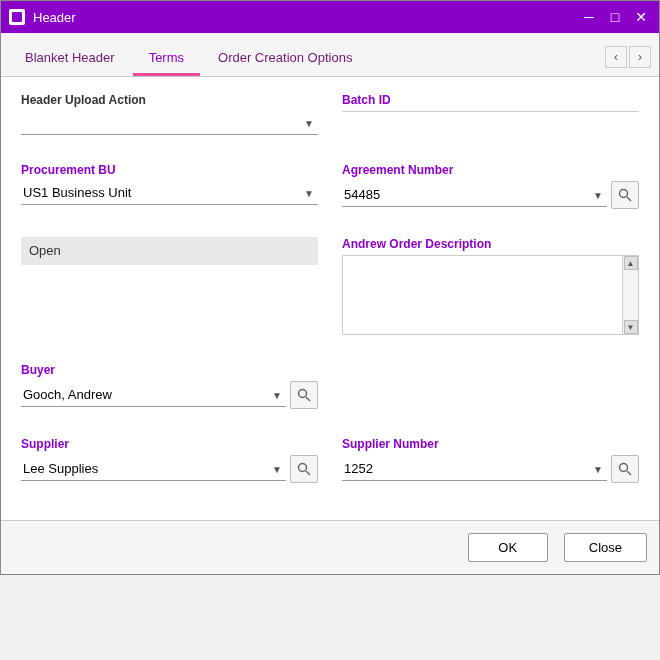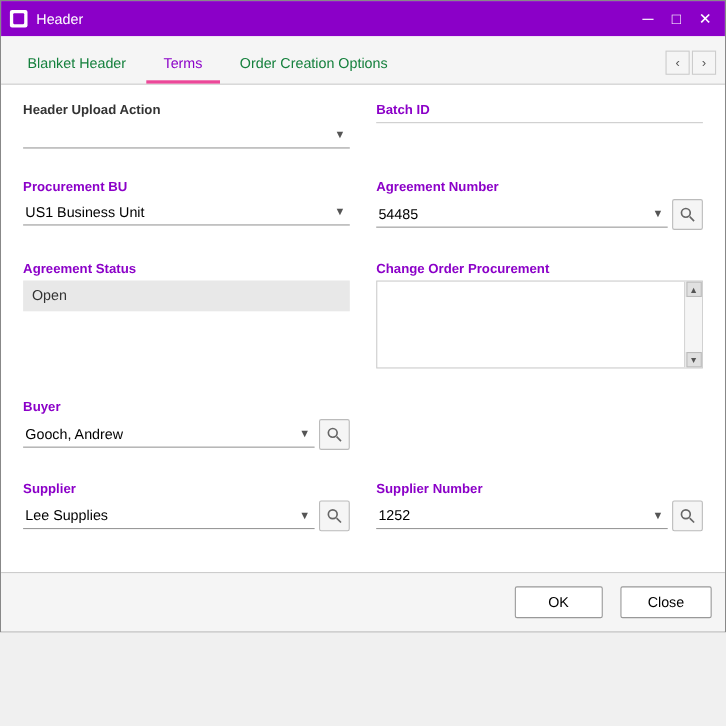--- a/index.html
+++ b/index.html
@@ -66,21 +66,21 @@
       border-bottom: 1px solid #ccc;
       padding: 0 8px;
       height: 44px;
       flex-shrink: 0;
       position: relative;
     }
     .tab {
       padding: 8px 16px;
       cursor: pointer;
       font-size: 13px;
-      color: #15803d;
+      color: #701a75;
       border-bottom: 3px solid transparent;
       margin-right: 2px;
       white-space: nowrap;
     }
     .tab.active {
       color: #8b00c8;
       border-bottom: 3px solid #ec4899;
       font-weight: 500;
     }
     .tab-nav {
@@ -342,26 +342,25 @@
           <button class="search-btn">
             <svg width="14" height="14" viewBox="0 0 14 14">
               <circle cx="5.5" cy="5.5" r="4" stroke="#666" stroke-width="1.5" fill="none"></circle>
               <line x1="9" y1="9" x2="13" y2="13" stroke="#666" stroke-width="1.5"></line>
             </svg>
           </button>
         </div>
       </div>
 
       <div class="form-group">
-        <label class="form-label">Agreement Status</label>
         <span class="readonly-field">Open</span>
       </div>
 
       <div class="form-group">
-        <label class="form-label">Change Order Procurement</label>
+        <label class="form-label">Andrew Order Description</label>
         <div class="textarea-wrapper">
           <div class="textarea-content">
             <textarea class="form-textarea" style=""></textarea>
           </div>
           <div class="textarea-scrollbar">
             <div class="scroll-arrow">▲</div>
             <div class="scroll-track"></div>
             <div class="scroll-arrow">▼</div>
           </div>
         </div>

